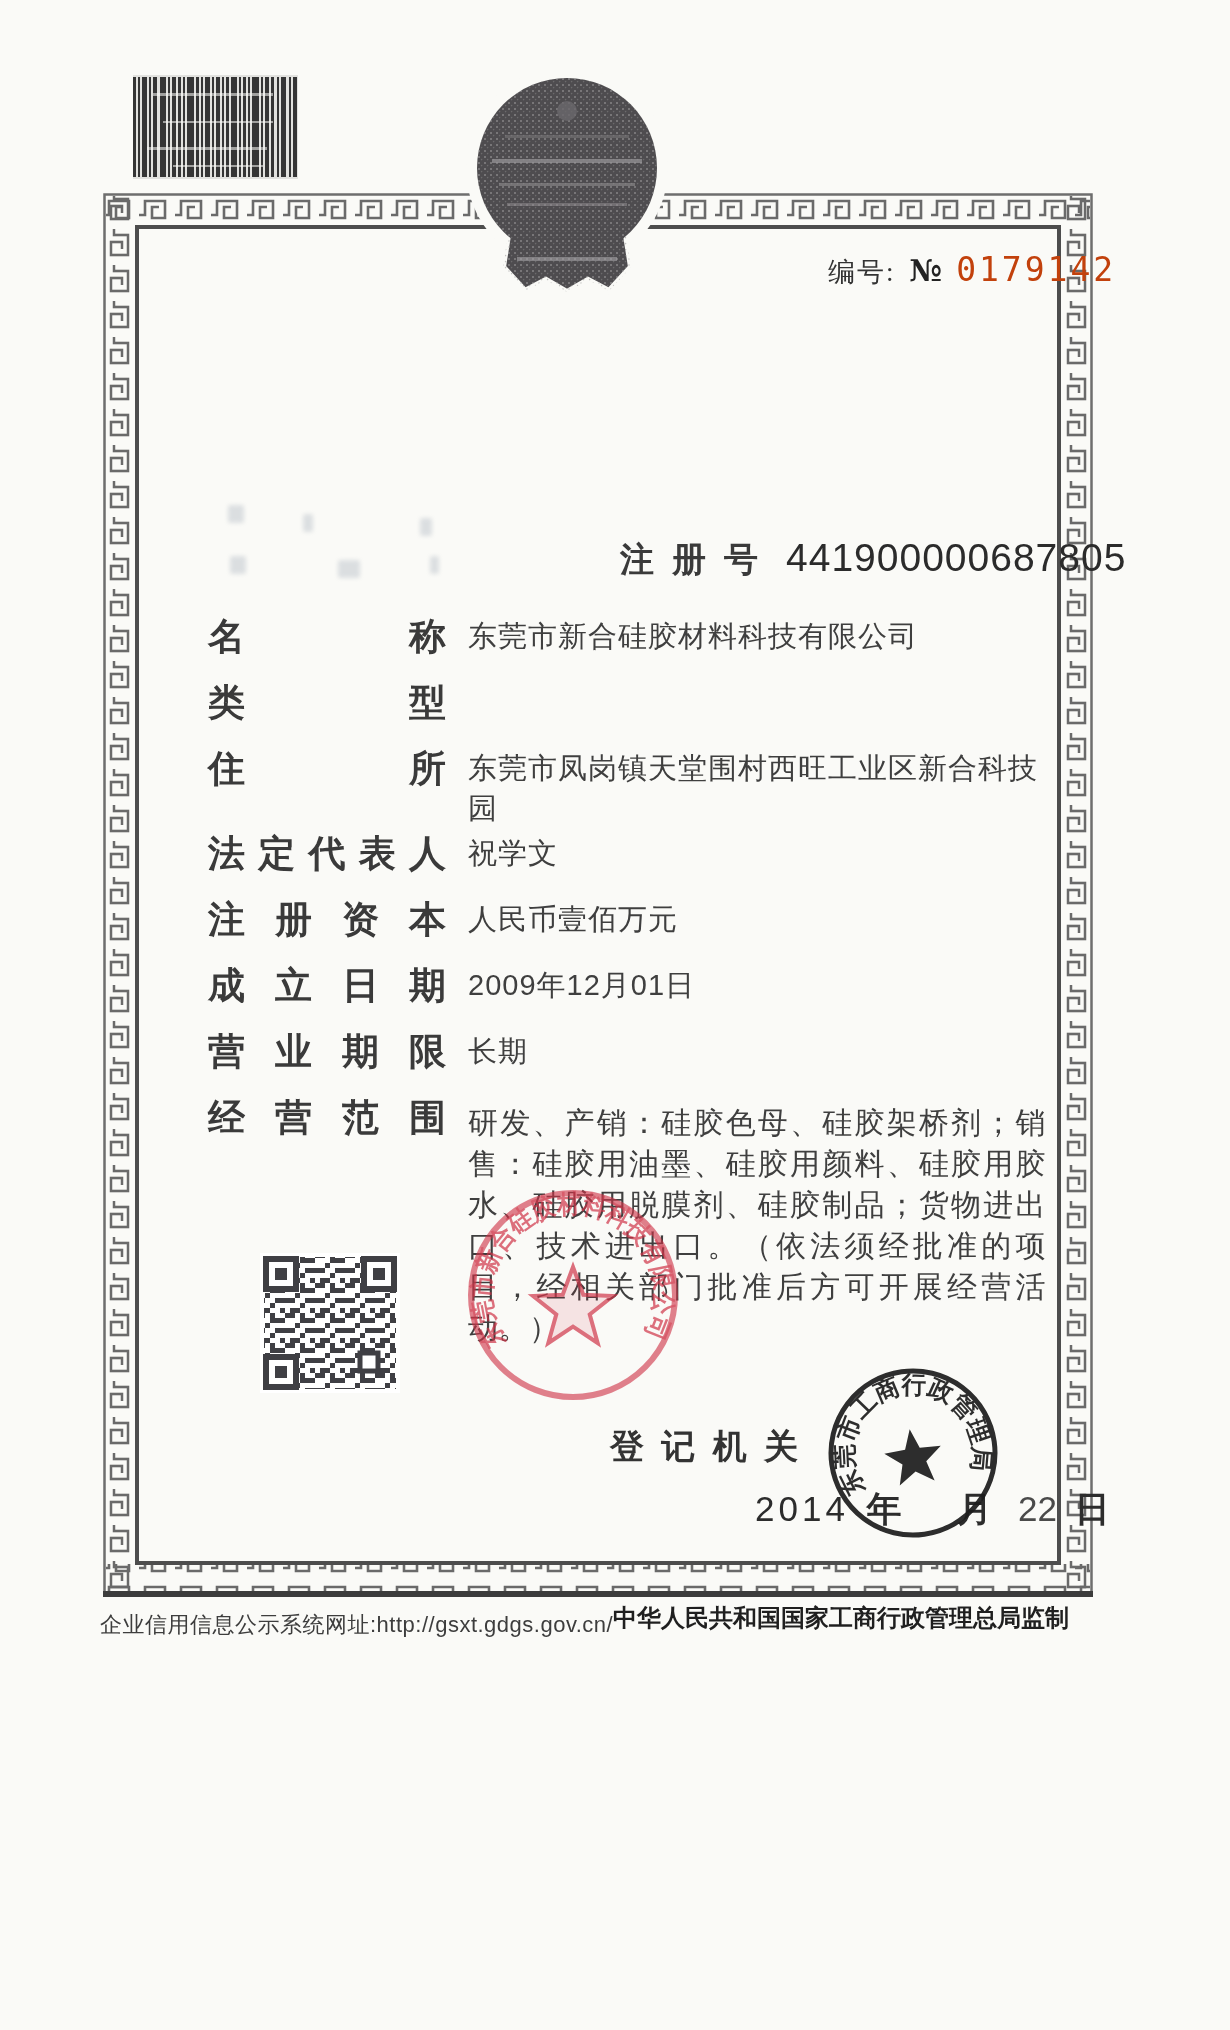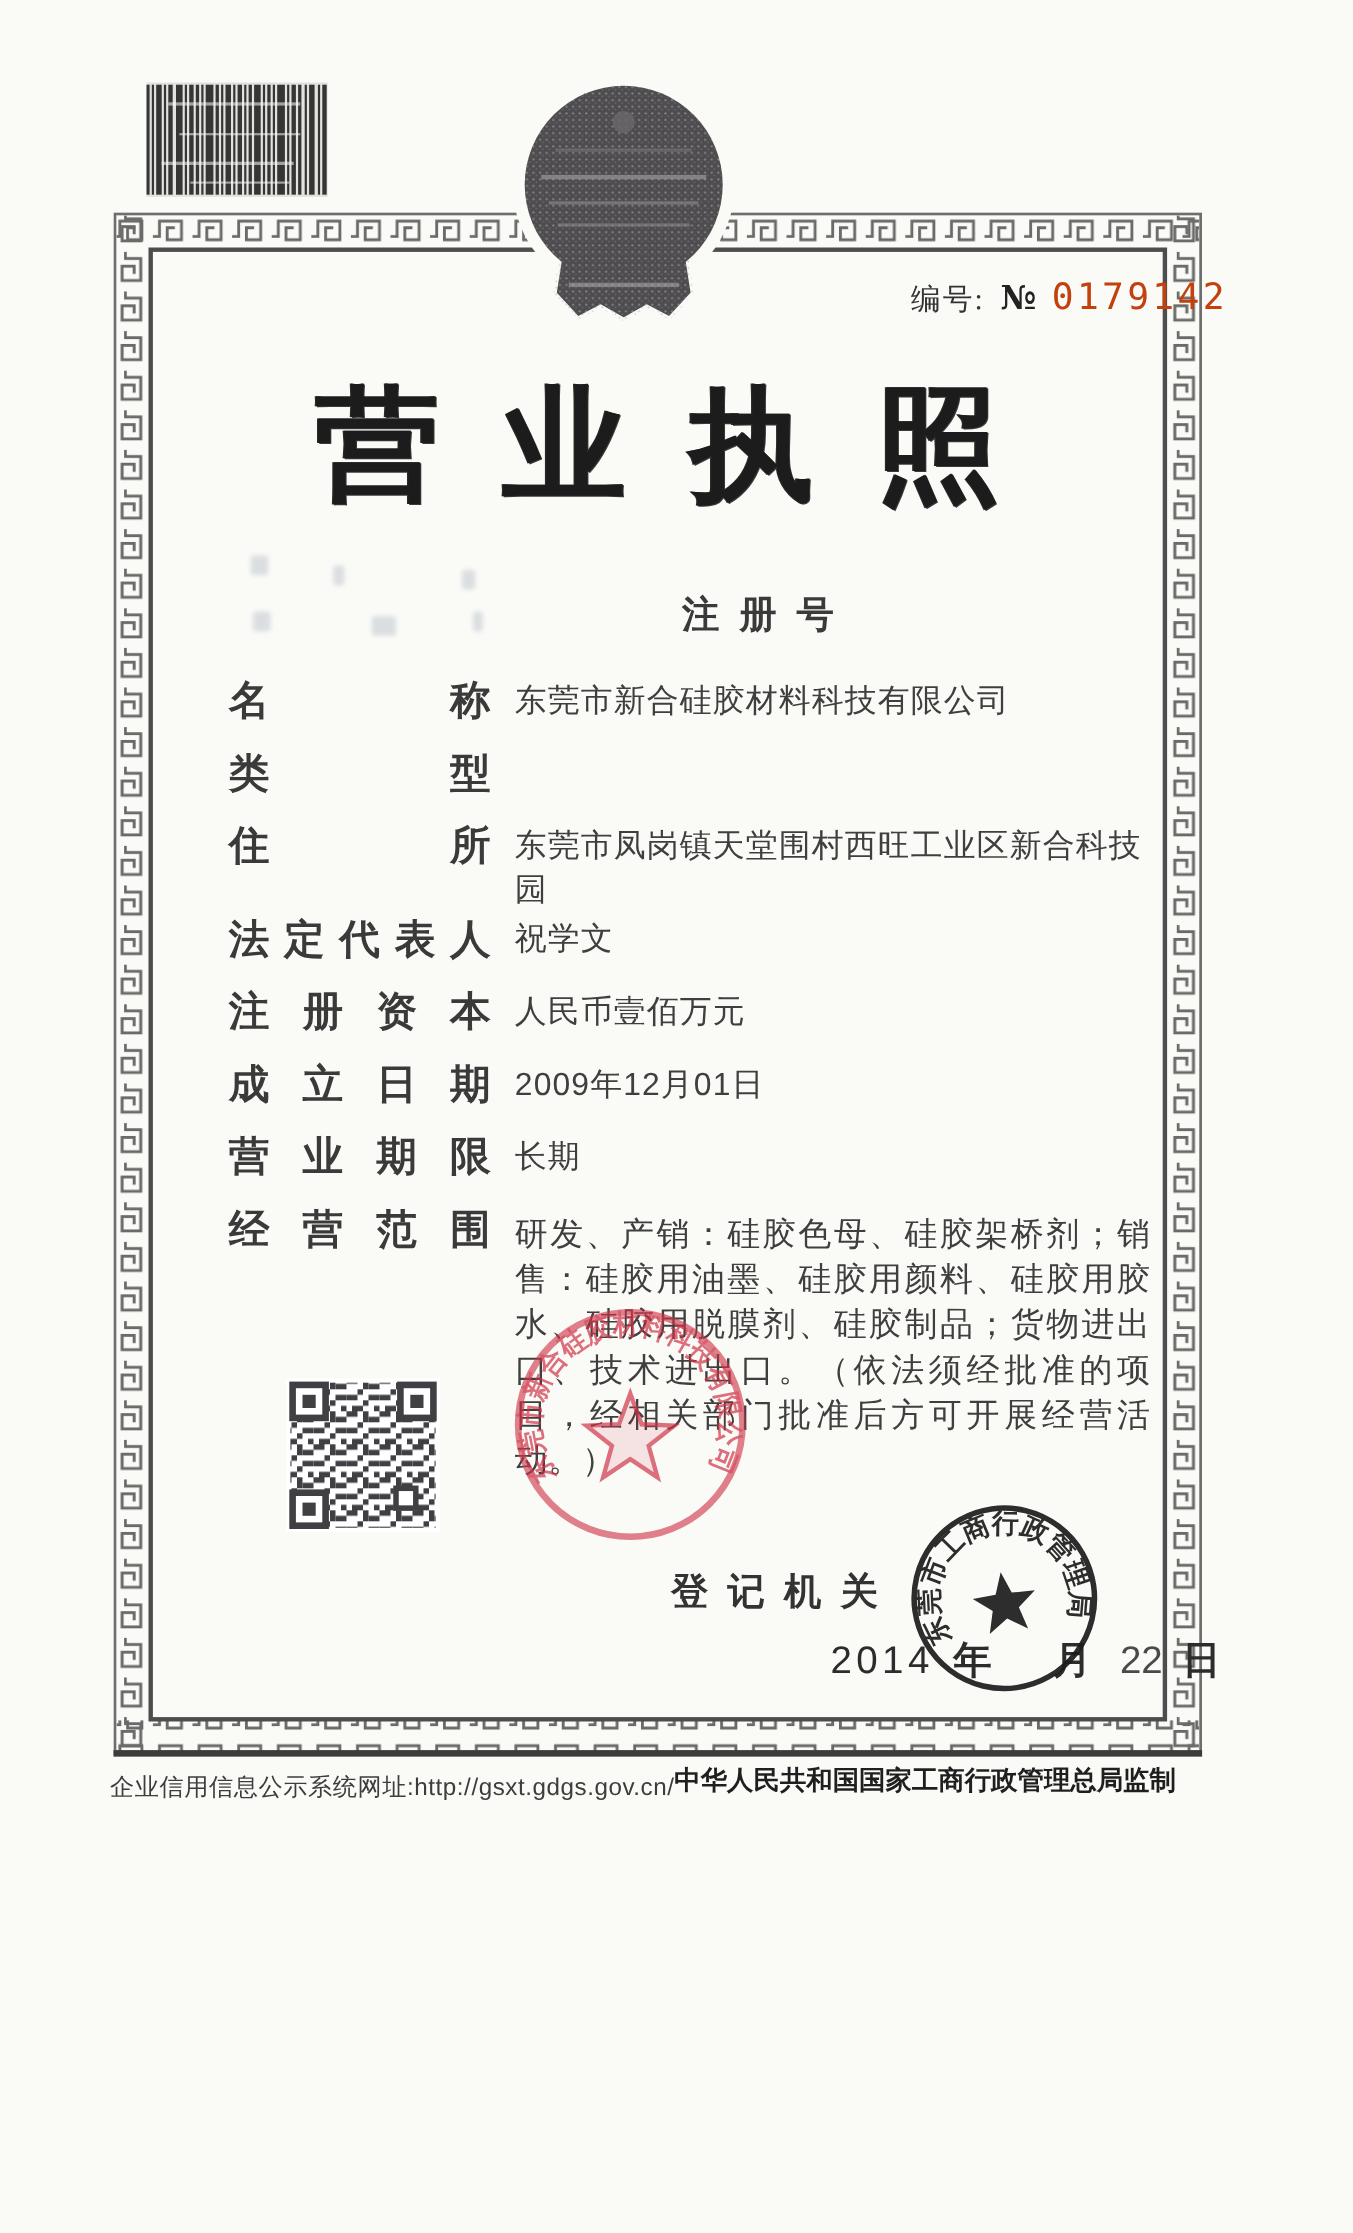--- a/index.html
+++ b/index.html
@@ -130,28 +130,28 @@
       <circle cx="120" cy="40" r="10" fill="#6a686b" opacity="0.8"></circle>
     </g>
   </svg>
 
   <div class="abs serial z4">
     <span class="lbl">编号:</span>
     <span class="nomark">№</span>
     <span class="num">0179142</span>
   </div>
 
-  <div class="abs title z4">营业执照</div>
 
   <div class="abs regline z4">
     <div class="rlabel" style="display: flex; justify-content: space-between;">
         <span>注</span>
         <span>册</span>
         <span>号</span>
       </div>
+    <div class="rnum">441900000687805</div>
   </div>
 
   <div class="abs smudge z2" style="top:505px;left:228px;"></div>
   <div class="abs smudge z2" style="top:514px;left:303px;width:10px;"></div>
   <div class="abs smudge z2" style="top:518px;left:420px;width:12px;"></div>
   <div class="abs smudge z2" style="top:556px;left:230px;"></div>
   <div class="abs smudge z2" style="top:560px;left:338px;width:22px;"></div>
   <div class="abs smudge z2" style="top:556px;left:430px;width:9px;"></div>
 
   <div class="abs fields z4">

